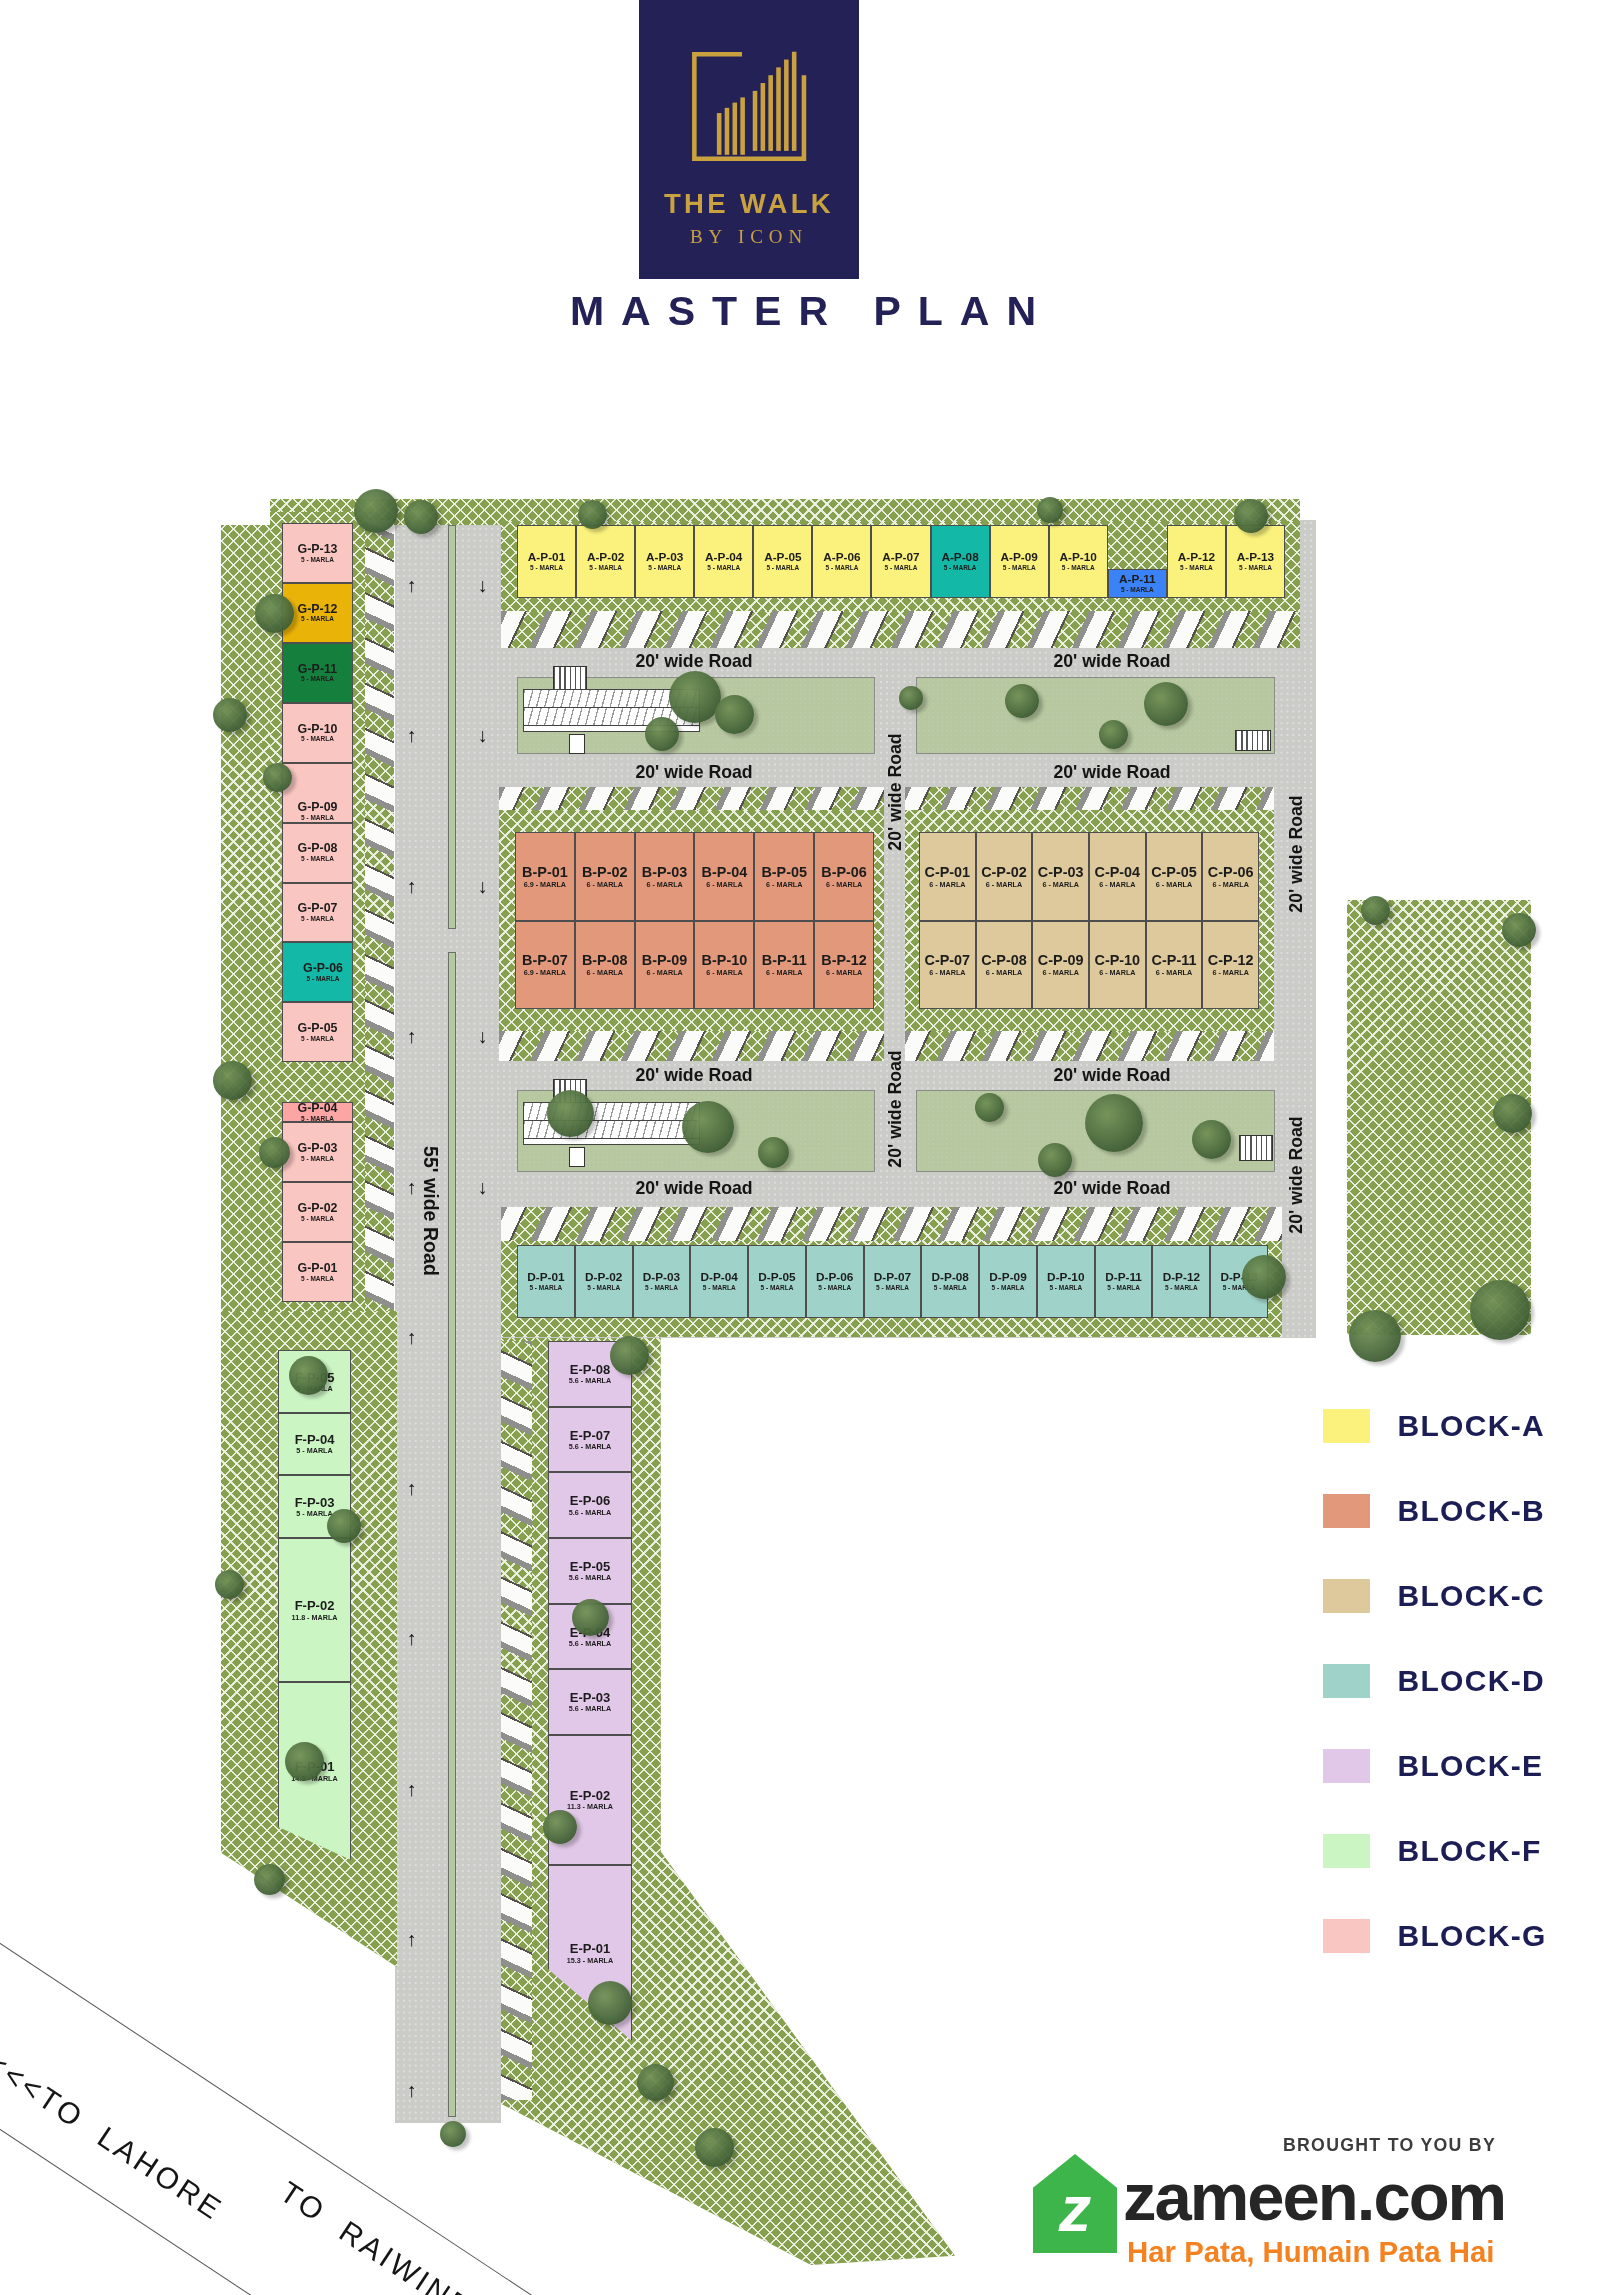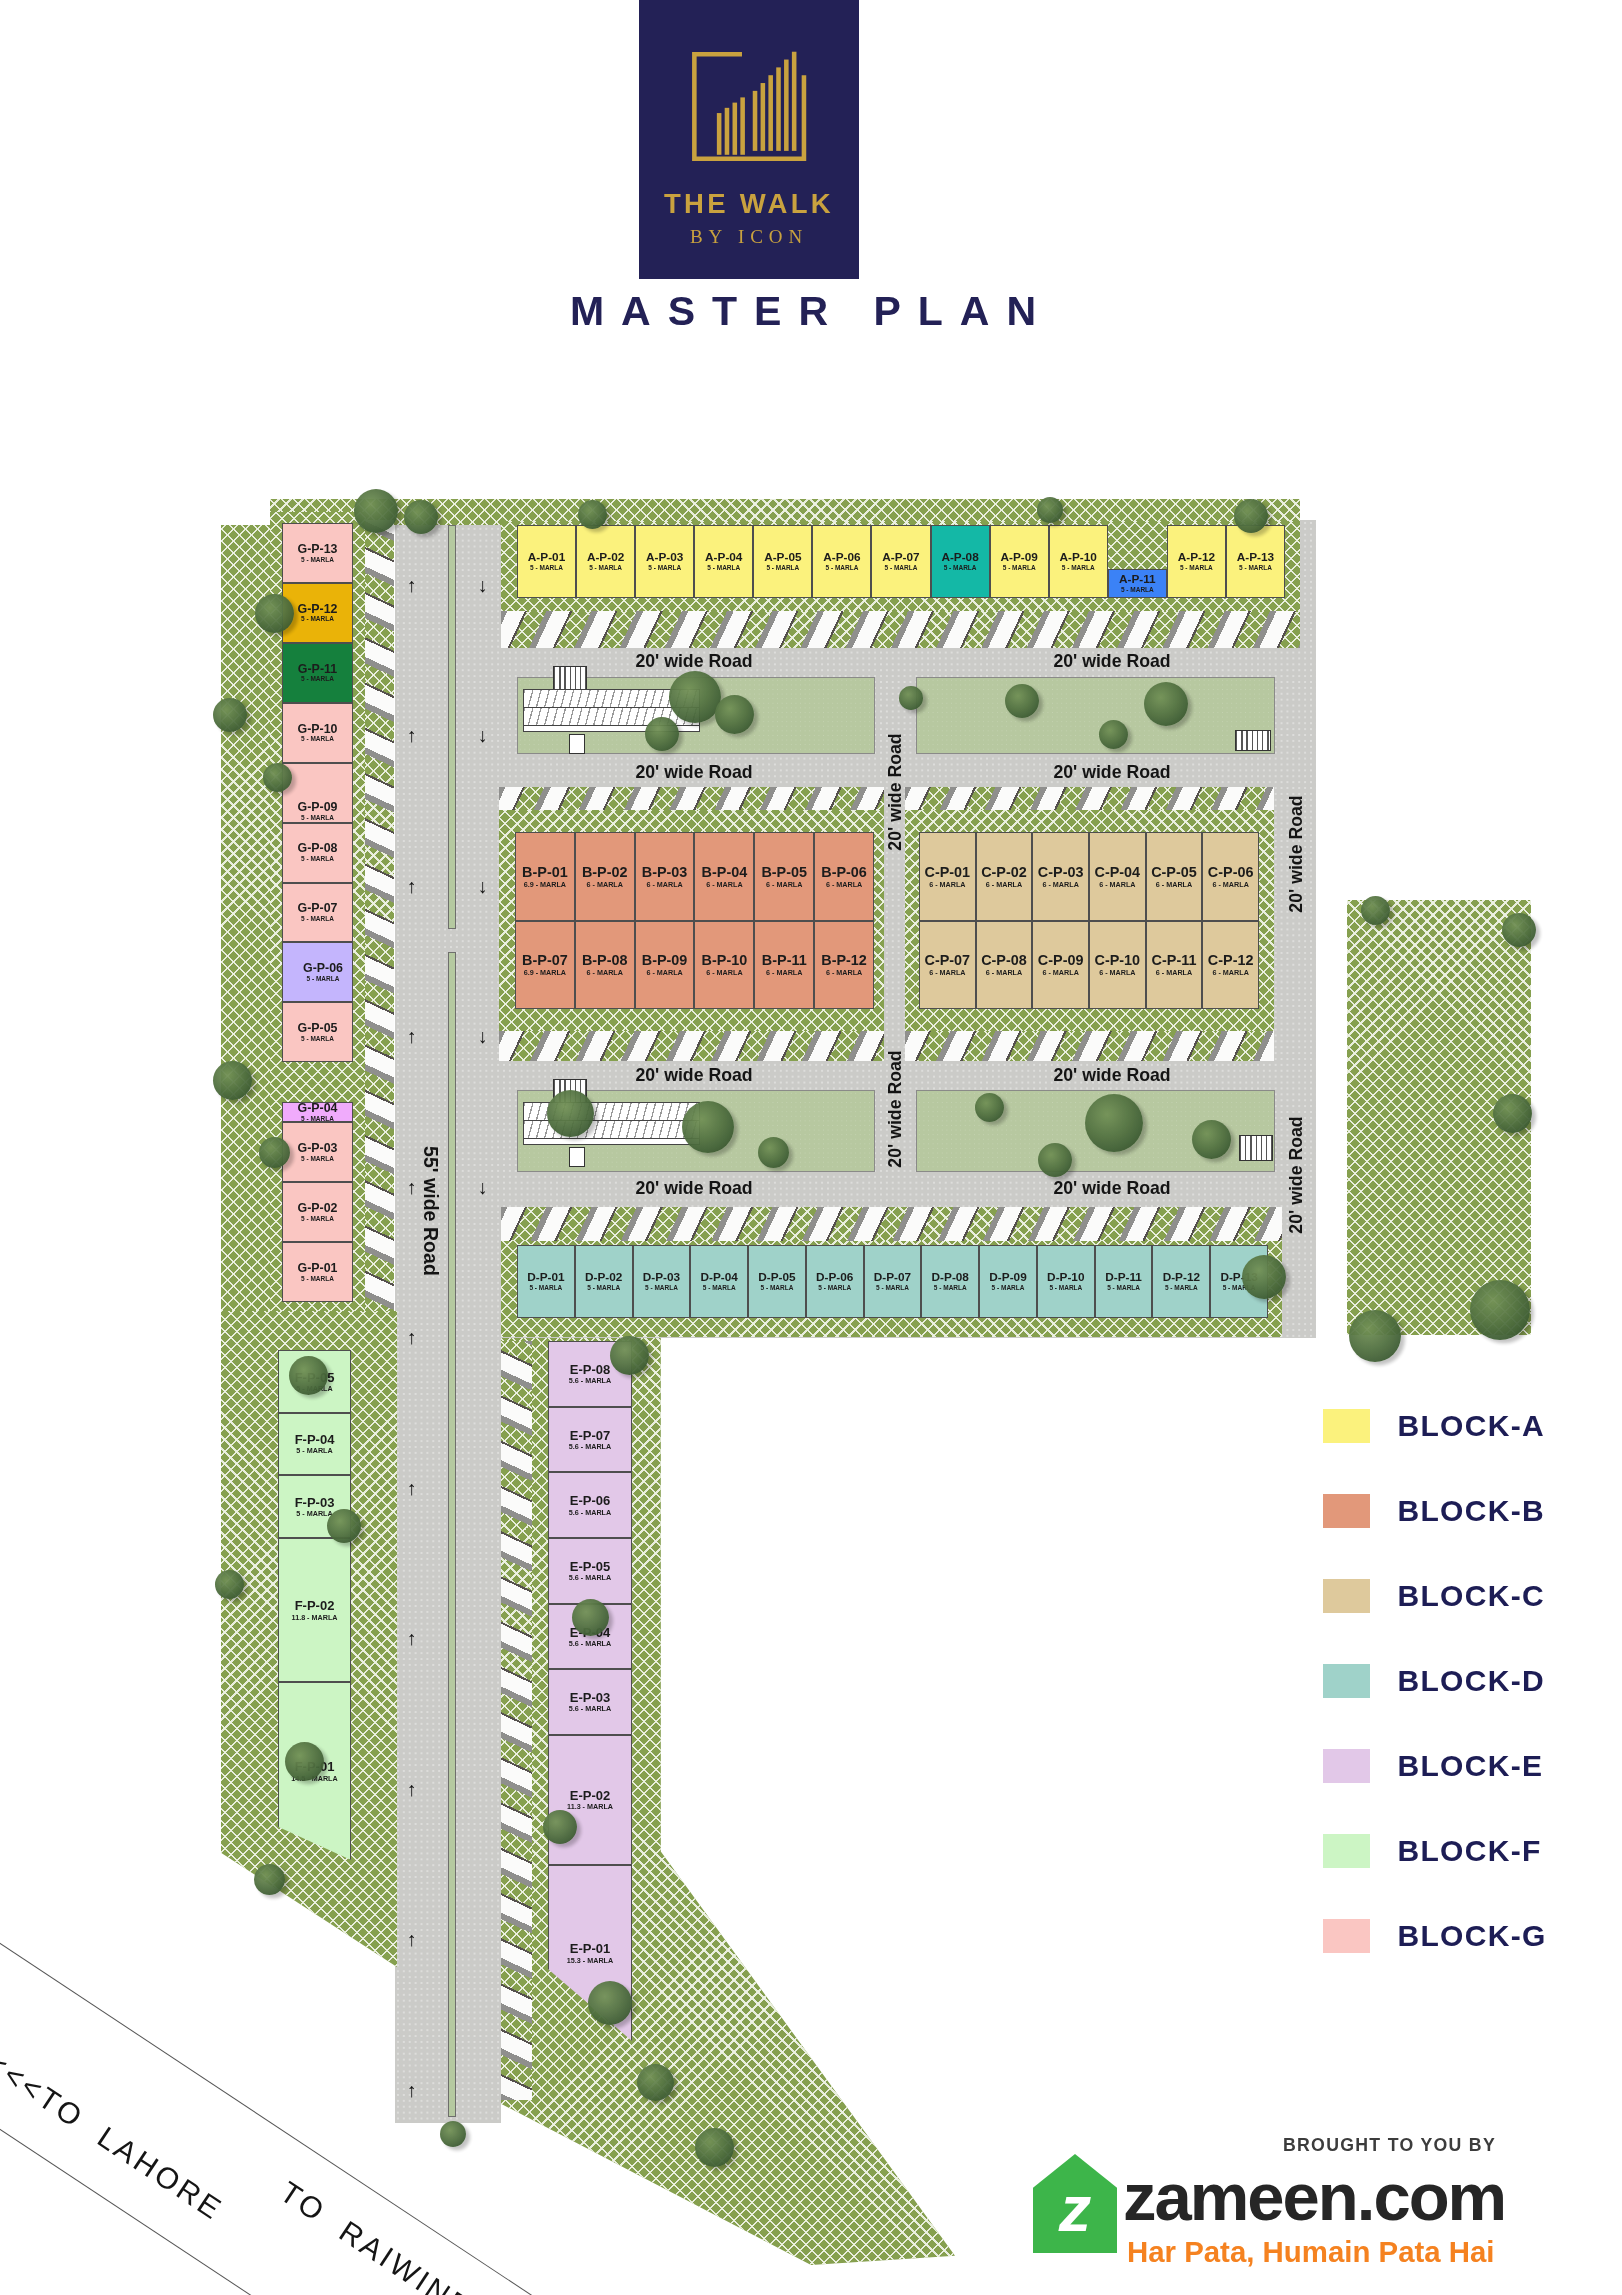--- a/index.html
+++ b/index.html
@@ -142,29 +142,29 @@
         <div class="psub">5 - MARLA</div>
       </div>
       <div class="plot" style="background: rgb(250, 198, 194);">
         <div class="plbl">G-P-08</div>
         <div class="psub">5 - MARLA</div>
       </div>
       <div class="plot" style="background: rgb(250, 198, 194);">
         <div class="plbl">G-P-07</div>
         <div class="psub">5 - MARLA</div>
       </div>
-      <div class="plot" style="background: #c4b5fd; padding-left: 11px;">
+      <div class="plot" style="background: #14b8a6; padding-left: 11px;">
         <div class="plbl">G-P-06</div>
         <div class="psub">5 - MARLA</div>
       </div>
       <div class="plot" style="background: rgb(250, 198, 194);">
         <div class="plbl">G-P-05</div>
         <div class="psub">5 - MARLA</div>
       </div>
-      <div class="plot" style="background: #f0abfc; margin-top: 40px;">
+      <div class="plot" style="background: #fca5a5; margin-top: 40px;">
         <div class="plbl">G-P-04</div>
         <div class="psub">5 - MARLA</div>
       </div>
       <div class="plot" style="background: rgb(250, 198, 194);">
         <div class="plbl">G-P-03</div>
         <div class="psub">5 - MARLA</div>
       </div>
       <div class="plot" style="background: rgb(250, 198, 194);">
         <div class="plbl">G-P-02</div>
         <div class="psub">5 - MARLA</div>

